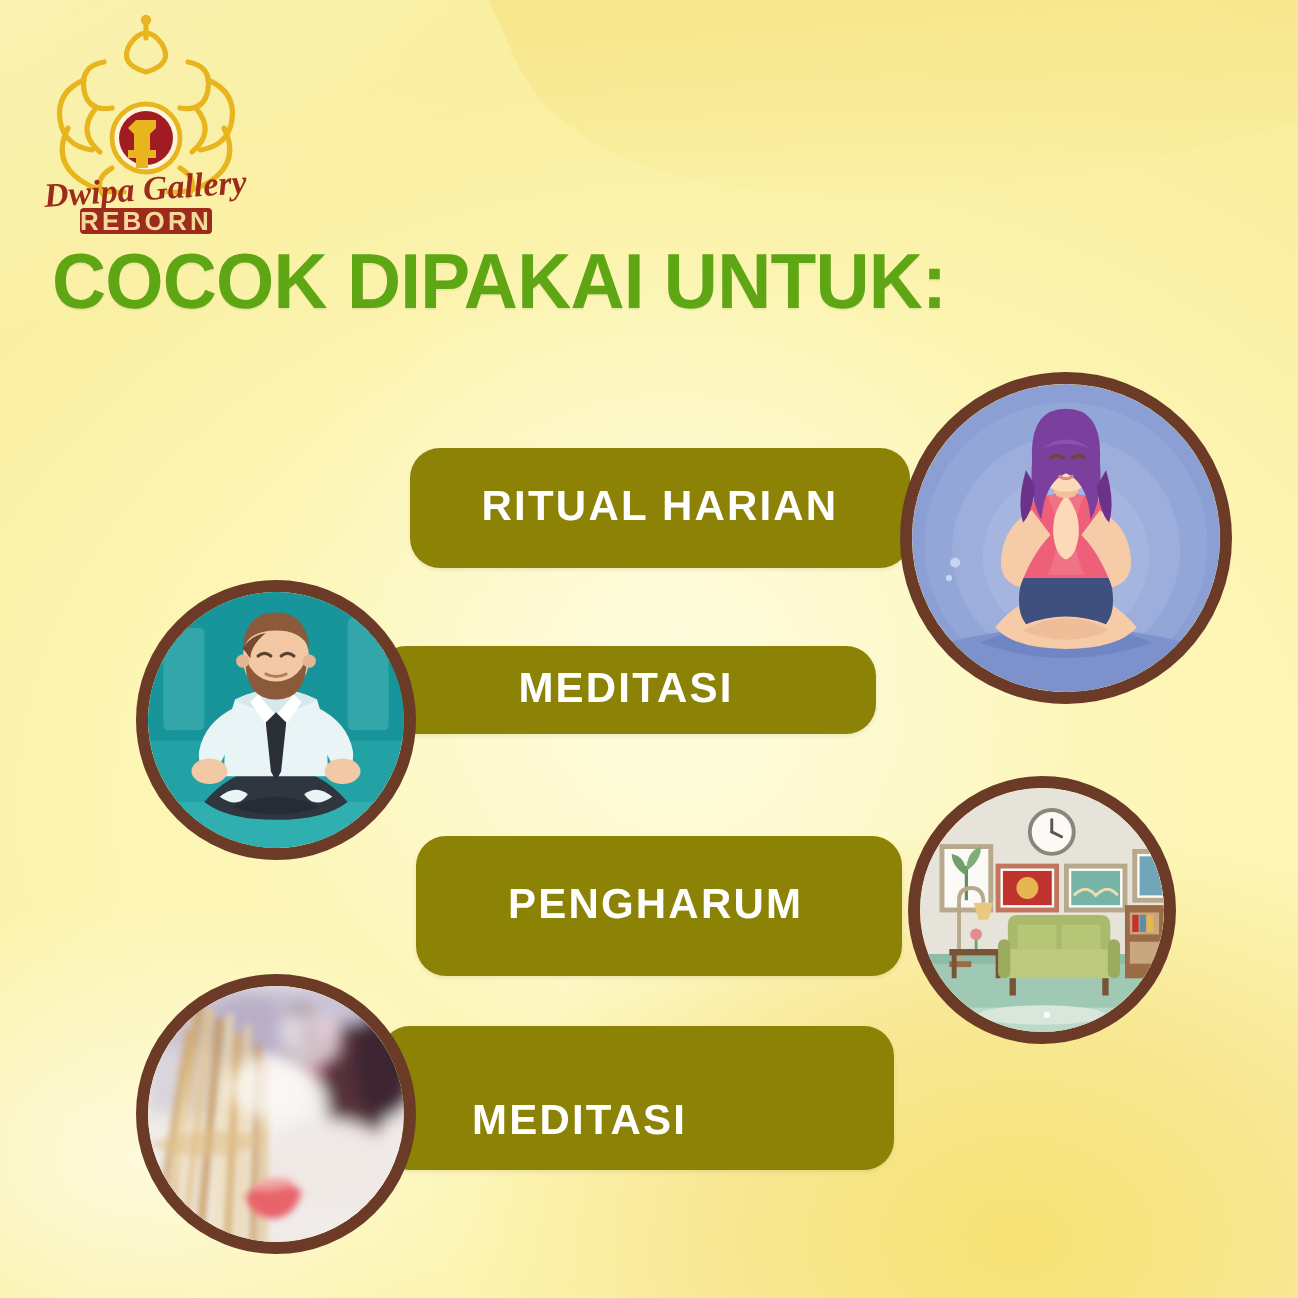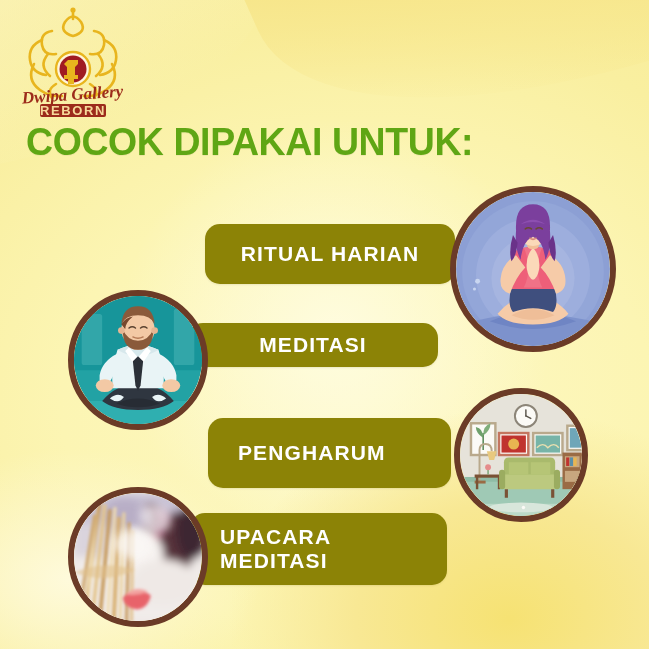--- a/index.html
+++ b/index.html
@@ -69,21 +69,21 @@
     text-align:center;
     box-shadow:0 1px 2px rgba(80,72,0,.10);
     z-index:4;
   }
   .pill .lbl{display:block;line-height:1.16;padding:0 16px;}
 
   #pill-1{left:205px;top:224px;width:250px;height:60px;font-size:21px;}
   #pill-2{left:188px;top:323px;width:250px;height:44px;font-size:21px;}
   #pill-3{left:208px;top:418px;width:243px;height:70px;font-size:21px;}
   #pill-4{left:190px;top:513px;width:257px;height:72px;font-size:21px;}
-  #pill-3 .lbl,#pill-4 .lbl{text-align:left;padding-left:30px;width:100%;box-sizing:border-box;}
+  #pill-3 .lbl,#pill-4 .lbl{text-align:left;padding-left:46px;width:100%;box-sizing:border-box;}
 
   
   .circle{
     position:absolute;border-radius:50%;overflow:hidden;
     border:6px solid #6B3B27;
     box-sizing:border-box;
     z-index:6;
   }
   .circle .inner{position:absolute;inset:0;overflow:hidden;border-radius:50%;}
   .circle svg{display:block;width:100%;height:100%;}
@@ -350,18 +350,18 @@
   </div>
 
   <div class="pill" id="pill-3">
     <span class="lbl">
       <span>PENGHARUM</span><br>
     </span>
   </div>
 
   <div class="pill" id="pill-4">
     <span class="lbl">
-      <span>UPACARA</span><br>
+      <br>
       <span>MEDITASI</span>
     </span>
   </div>
 
 </div>
 
 </body></html>

